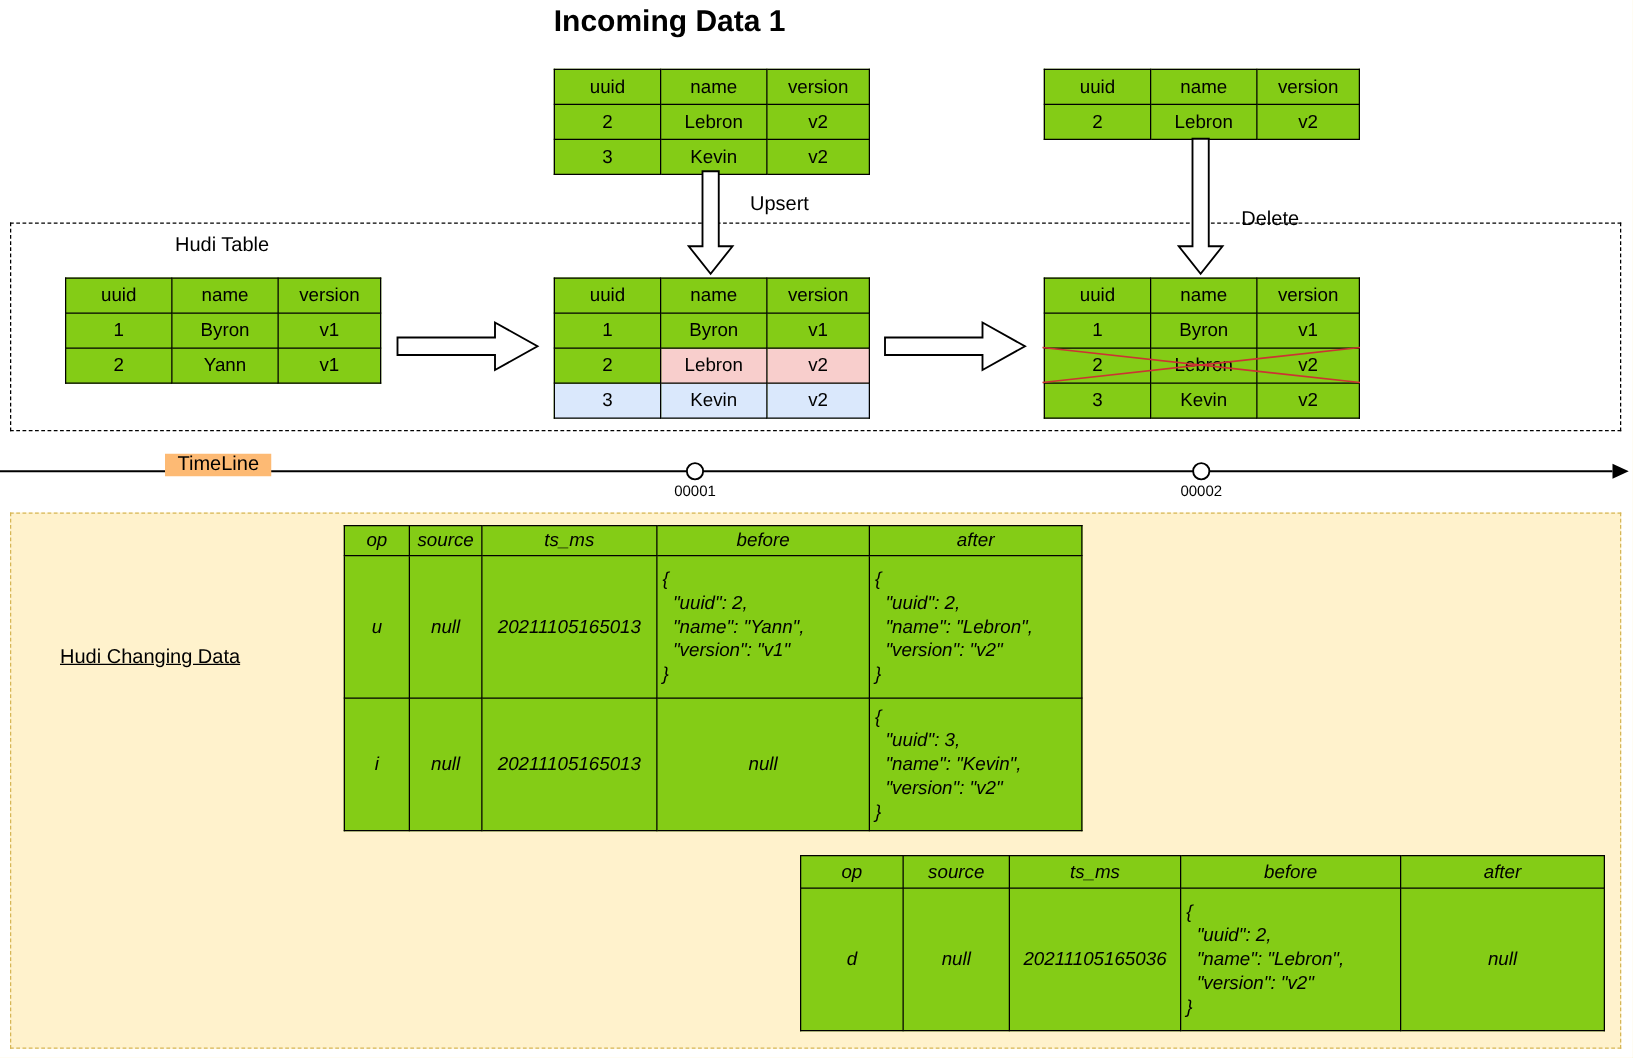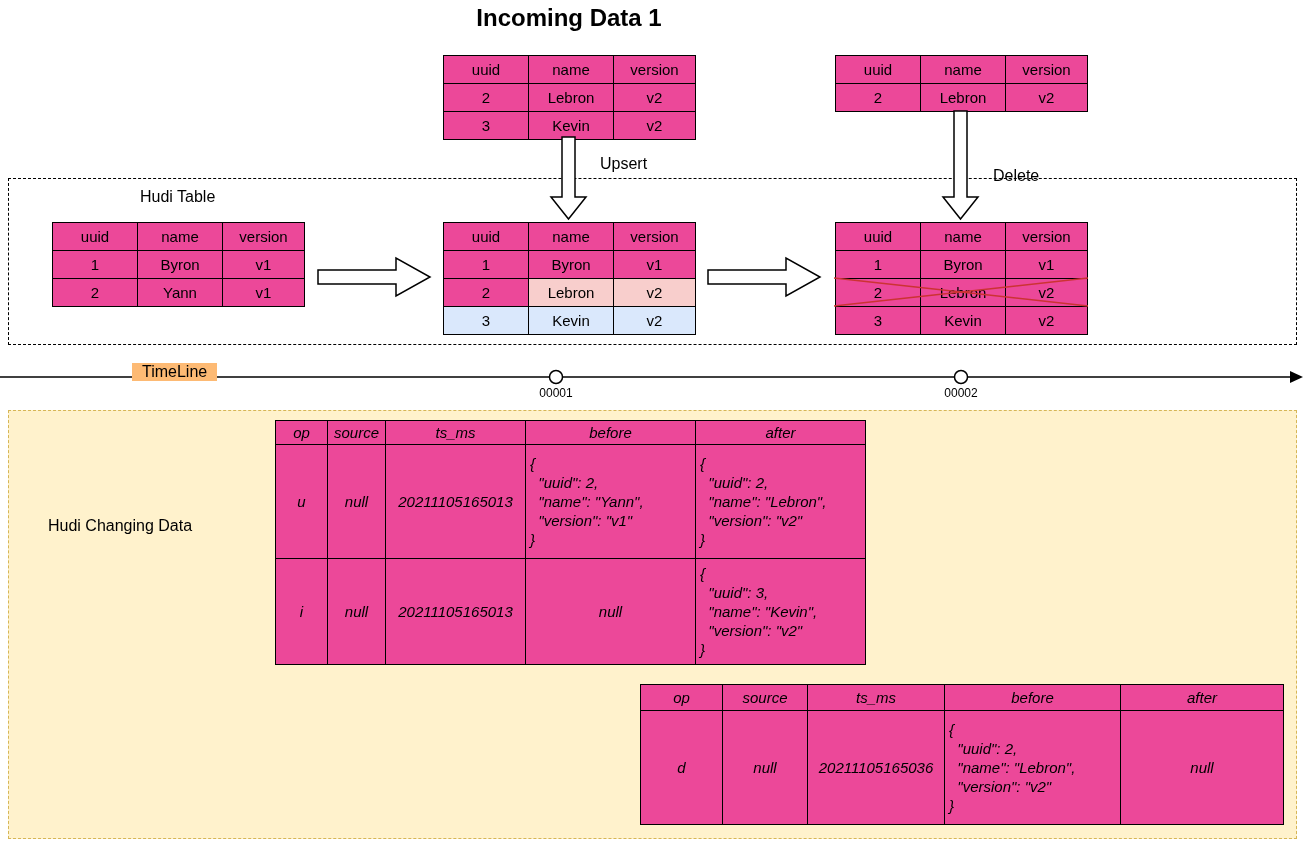--- a/index.html
+++ b/index.html
@@ -1,21 +1,21 @@
 <!DOCTYPE html>
 <html><head>
 <meta charset="utf-8">
 <style>
   * { margin:0; padding:0; box-sizing:border-box; }
   body { font-family:"Liberation Sans", sans-serif; background:#fff; color:#000; }
   .canvas { position:relative; width:1306px; height:846px; background:#fff; overflow:hidden; }
   .abs { position:absolute; }
-  .title { font-size:24px; font-weight:600; text-align:center; }
+  .title { font-size:24px; font-weight:600; text-align:left; }
   .label { font-size:16px; }
-  table { border-collapse:collapse; position:absolute; background:#ec4899; table-layout:fixed; z-index:2; }
+  table { border-collapse:collapse; position:absolute; background:#84cc16; table-layout:fixed; z-index:2; }
   td { border:1px solid #000; font-size:15px; text-align:center; vertical-align:middle; padding:0 3px; font-weight:normal; }
   .small tr { height:28px; }
   .cell-pink { background:#F8CECC; }
   .cell-blue { background:#DAE8FC; }
   .dashed-box { border:1px dashed #000; background:transparent; z-index:1; }
   .beige-box { background:#FFF2CC; border:1.5px dashed #D6B656; z-index:0; }
   .cdc td { padding:2px 4px;font-style:italic; }
   .cdc .json { text-align:left; white-space:pre; line-height:19px; padding:3px 4px; }
   svg.icon { z-index:3; overflow:visible; }
   .tl-label { background:#fdba74; padding:0 10px; z-index:4; }
@@ -188,21 +188,21 @@
     <line x1="0" y1="15" x2="1290" y2="15" stroke="#000" stroke-width="1.5"></line>
     <polygon points="1290,9 1303,15 1290,21" fill="#000"></polygon>
     <circle cx="556" cy="15" r="6.5" fill="#fff" stroke="#000" stroke-width="1.5"></circle>
     <circle cx="961" cy="15" r="6.5" fill="#fff" stroke="#000" stroke-width="1.5"></circle>
   </svg>
   <div class="abs label tl-label" style="left:132px; top:363px;">TimeLine</div>
   <div class="abs tick" style="left:511px; top:386px;">00001</div>
   <div class="abs tick" style="left:916px; top:386px;">00002</div>
 
   <div class="abs beige-box" style="left:8px; top:410px; width:1289px; height:429px;"></div>
-  <div class="abs label" style="left:48px; top:517px;">Hudi Changing Data</div>
+  <div class="abs label" style="left:48px; top:517px;text-decoration:underline;">Hudi Changing Data</div>
 
   <table class="cdc" style="left:275px; top:420px; width:590px;">
     <colgroup>
         <col style="width:52px">
         <col style="width:58px">
         <col style="width:140px">
         <col style="width:170px">
         <col style="width:170px">
       </colgroup>
     <tbody>

